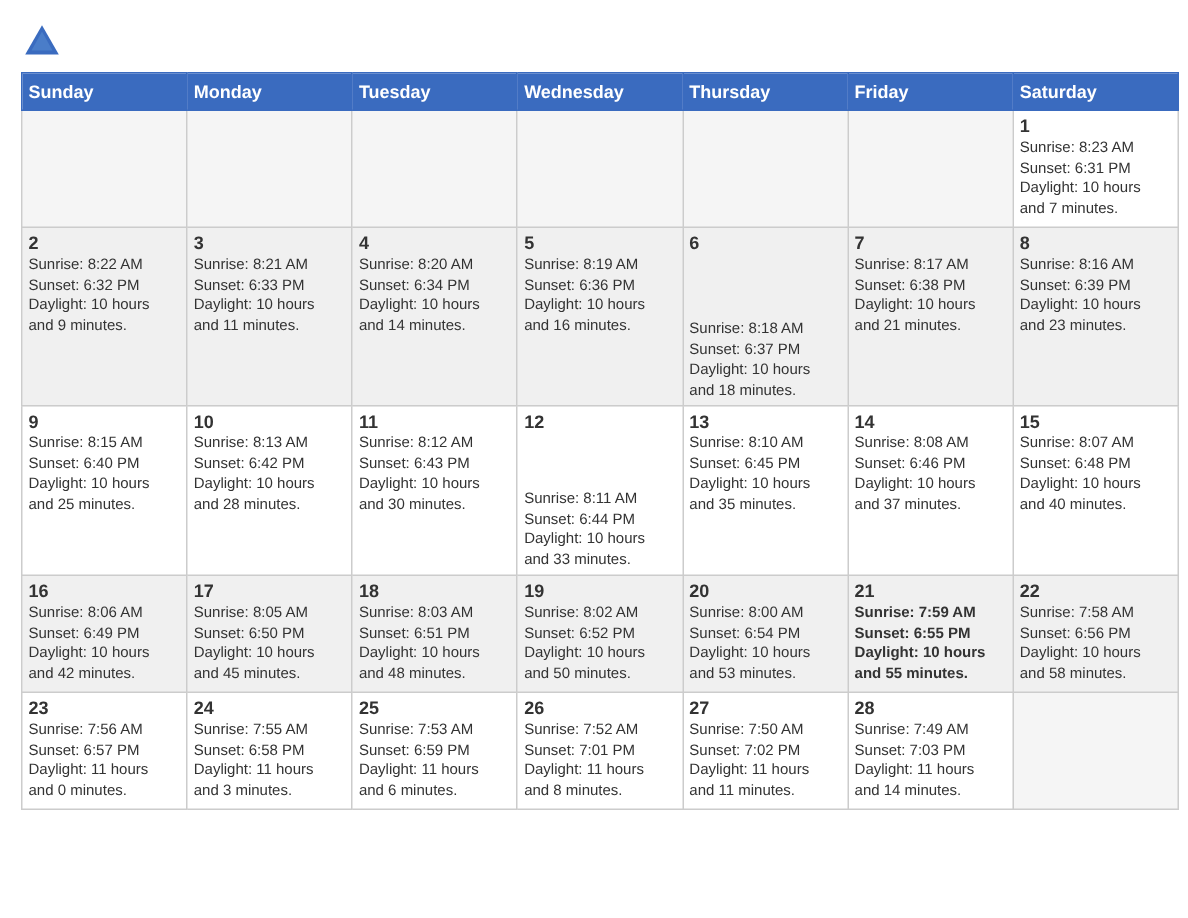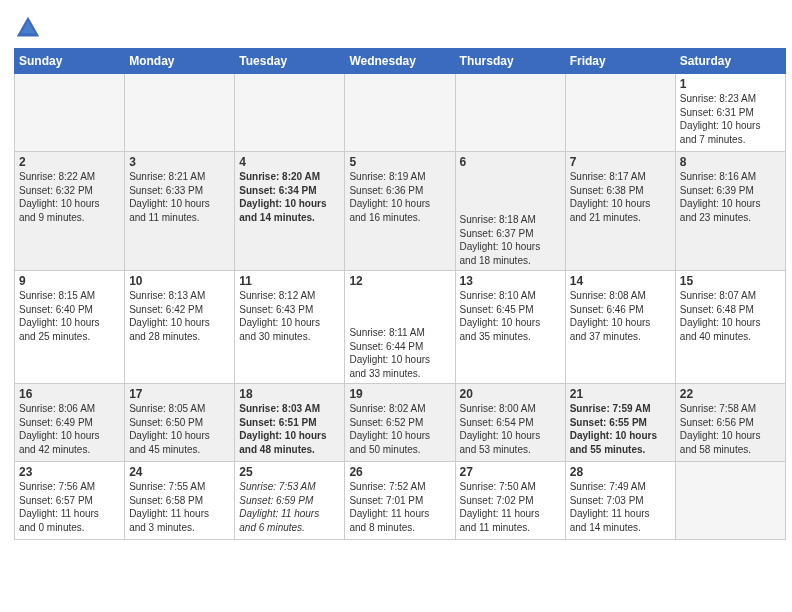--- a/index.html
+++ b/index.html
@@ -162,21 +162,21 @@
           </td>
           <td>
             <span class="day-num">3</span>
             <div class="day-info" style="white-space: pre-line;">Sunrise: 8:21 AM
 Sunset: 6:33 PM
 Daylight: 10 hours
 and 11 minutes.</div>
           </td>
           <td>
             <span class="day-num">4</span>
-            <div class="day-info" style="white-space: pre-line; font-weight: bold;">Sunrise: 8:20 AM
+            <div class="day-info" style="white-space: pre-line;">Sunrise: 8:20 AM
 Sunset: 6:34 PM
 Daylight: 10 hours
 and 14 minutes.</div>
           </td>
           <td>
             <span class="day-num">5</span>
             <div class="day-info" style="white-space: pre-line;">Sunrise: 8:19 AM
 Sunset: 6:36 PM
 Daylight: 10 hours
 and 16 minutes.</div>
@@ -264,21 +264,21 @@
           </td>
           <td>
             <span class="day-num">17</span>
             <div class="day-info" style="white-space: pre-line;">Sunrise: 8:05 AM
 Sunset: 6:50 PM
 Daylight: 10 hours
 and 45 minutes.</div>
           </td>
           <td>
             <span class="day-num">18</span>
-            <div class="day-info" style="white-space: pre-line; font-weight: bold;">Sunrise: 8:03 AM
+            <div class="day-info" style="white-space: pre-line;">Sunrise: 8:03 AM
 Sunset: 6:51 PM
 Daylight: 10 hours
 and 48 minutes.</div>
           </td>
           <td>
             <span class="day-num">19</span>
             <div class="day-info" style="white-space: pre-line;">Sunrise: 8:02 AM
 Sunset: 6:52 PM
 Daylight: 10 hours
 and 50 minutes.</div>
@@ -315,21 +315,21 @@
           </td>
           <td>
             <span class="day-num">24</span>
             <div class="day-info" style="white-space: pre-line;">Sunrise: 7:55 AM
 Sunset: 6:58 PM
 Daylight: 11 hours
 and 3 minutes.</div>
           </td>
           <td>
             <span class="day-num">25</span>
-            <div class="day-info" style="white-space: pre-line; font-style: italic;">Sunrise: 7:53 AM
+            <div class="day-info" style="white-space: pre-line;">Sunrise: 7:53 AM
 Sunset: 6:59 PM
 Daylight: 11 hours
 and 6 minutes.</div>
           </td>
           <td>
             <span class="day-num">26</span>
             <div class="day-info" style="white-space: pre-line;">Sunrise: 7:52 AM
 Sunset: 7:01 PM
 Daylight: 11 hours
 and 8 minutes.</div>

